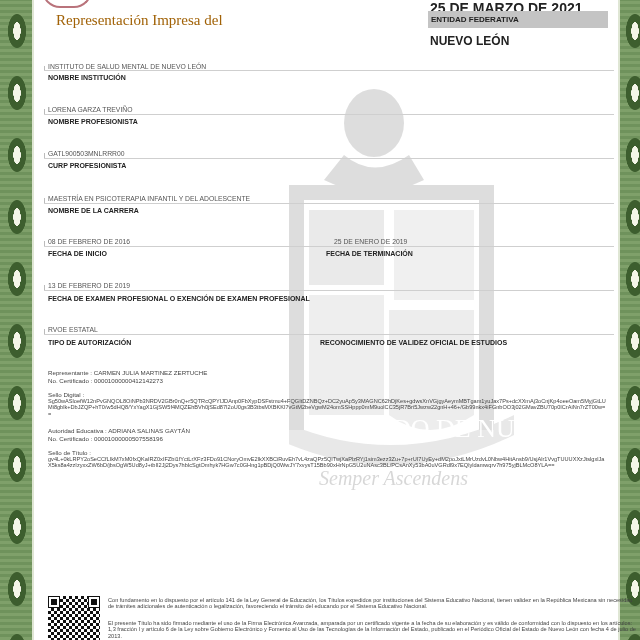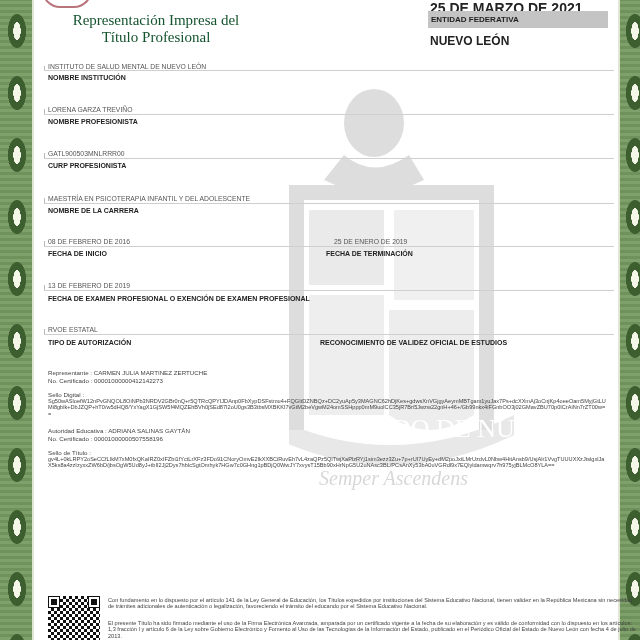--- a/index.html
+++ b/index.html
@@ -14,21 +14,21 @@
   .border-right { right:0; width:22px; }
   .border-left::after, .border-right::after { content:""; position:absolute; top:0; bottom:0; width:2px; background:#dfe6d4; }
   .border-left::after { right:0; }
   .border-right::after { left:0; }
 
   .page { position:absolute; left:34px; right:22px; top:0; bottom:0; }
 
   .crest { position:absolute; left:255px; top:85px; width:230px; height:430px; opacity:0.33; }
 
   .logo { position:absolute; left:8px; top:-10px; width:46px; height:16px; border:2px solid #b9737b; border-top:none; border-radius:0 0 22px 22px; }
-  .doc-title { position:absolute; left:22px; top:12px; width:200px; text-align:center; font-family:"Liberation Serif", serif; color:#14532d; font-size:15px; line-height:17px; }
+  .doc-title { position:absolute; left:22px; top:12px; width:200px; text-align:left; font-family:"Liberation Serif", serif; color:#a16207; font-size:15px; line-height:17px; }
 
   .date-issued { position:absolute; left:396px; top:0; font-size:14px; font-weight:bold; color:#222; }
   .entidad-bar { position:absolute; left:394px; top:11px; width:180px; height:17px; background:#c4c4c4; }
   .entidad-label { position:absolute; left:397px; top:15px; font-size:8px; font-weight:bold; color:#222; }
   .entidad-value { position:absolute; left:396px; top:34px; font-size:12px; font-weight:bold; color:#222; }
 
   .field-value { position:absolute; font-size:6.8px; color:#555; white-space:nowrap; }
   .field-label { position:absolute; font-size:7px; font-weight:bold; color:#222; white-space:nowrap; }
   .rule { position:absolute; height:1px; background:#cfcfcf; }
   .tick { position:absolute; width:1px; height:5px; background:#bbb; }
@@ -69,21 +69,20 @@
       <path d="M100 225 L185 225 L185 330 Q140 360 100 330 Z" opacity="0.55"></path>
       <path d="M-20 330 Q100 390 225 330 L225 350 Q100 410 -20 350 Z" opacity="0.7"></path>
     </g>
     <text x="40" y="352" font-family="Liberation Serif, serif" font-size="26" fill="#fff">ESTADO DE NUEVO LEÓN</text>
     <text x="30" y="400" font-family="Liberation Serif, serif" font-style="italic" font-size="20" fill="#888">Semper Ascendens</text>
   </svg>
 
   <div class="logo"></div>
   <div class="doc-title">
     <div>Representación Impresa del</div>
-    <div>Título Profesional</div>
   </div>
 
   <div class="date-issued">25 DE MARZO  DE 2021</div>
   <div class="entidad-bar"></div>
   <div class="entidad-label">ENTIDAD FEDERATIVA</div>
   <div class="entidad-value">NUEVO LEÓN</div>
 
   <div class="field-value" style="left:14px;top:63px">INSTITUTO DE SALUD MENTAL DE NUEVO LEÓN</div>
   <div class="tick" style="left:10px;top:66px"></div>
   <div class="rule" style="left:10px;top:70px;width:570px"></div>

